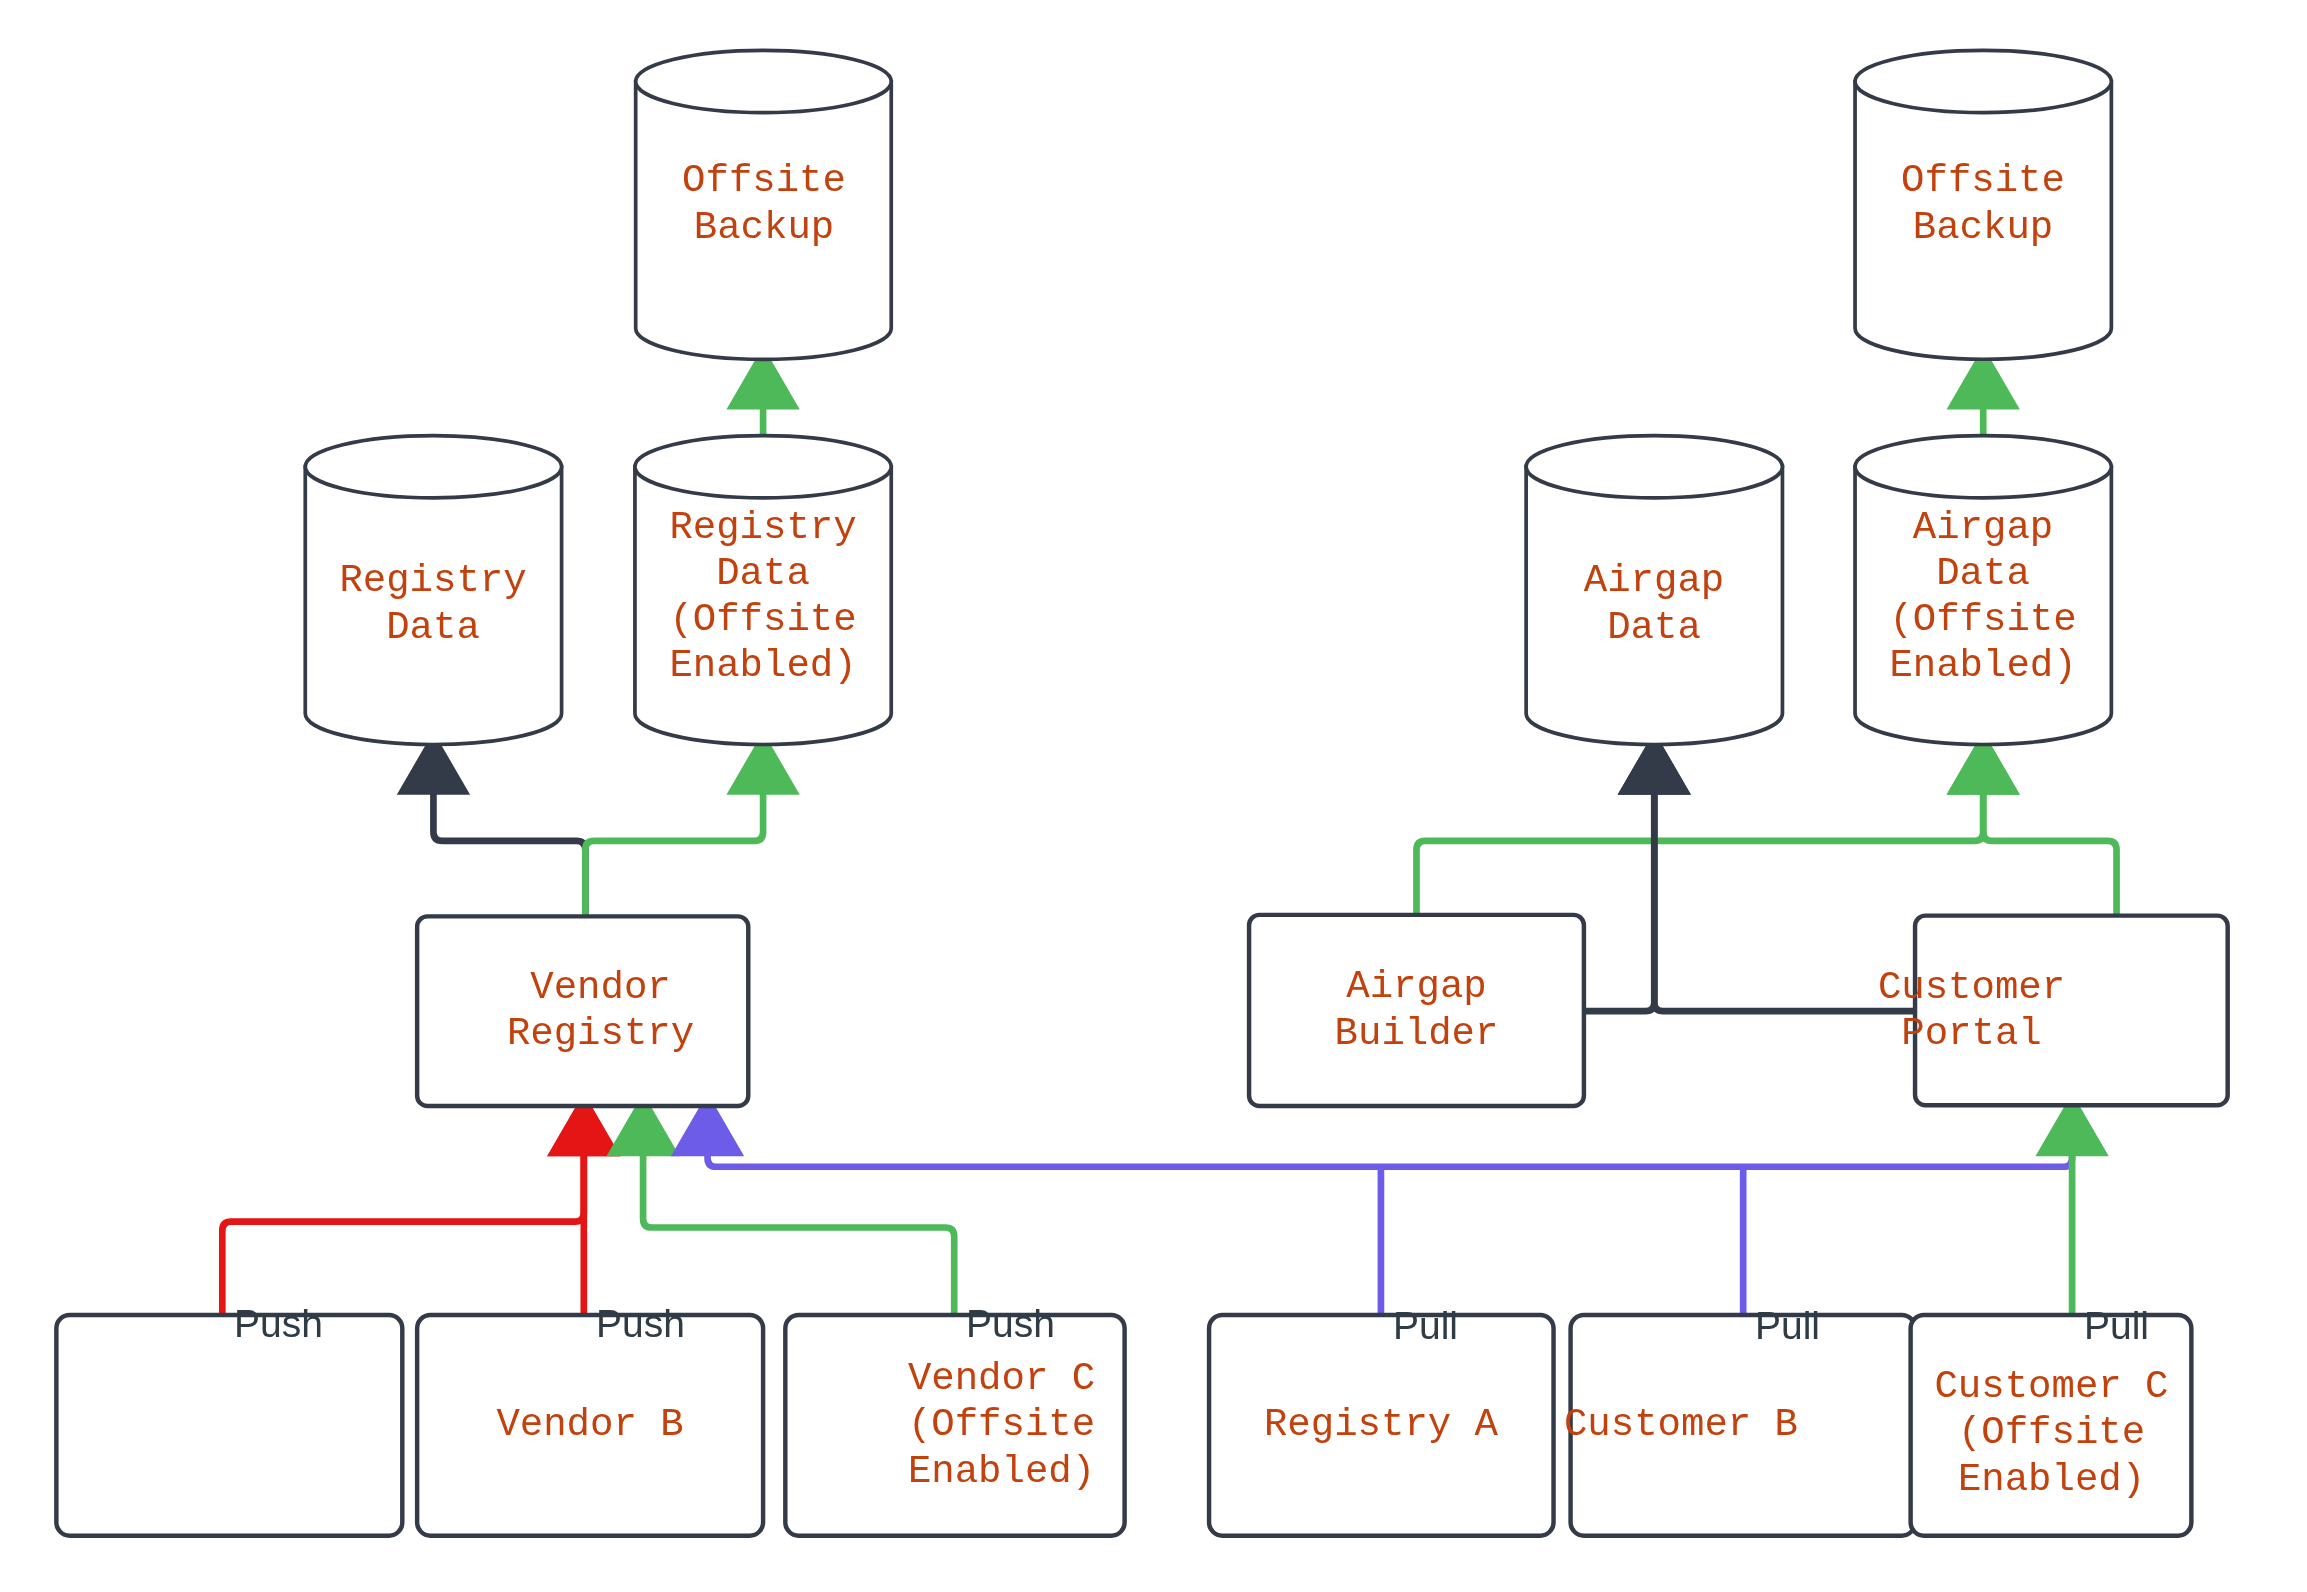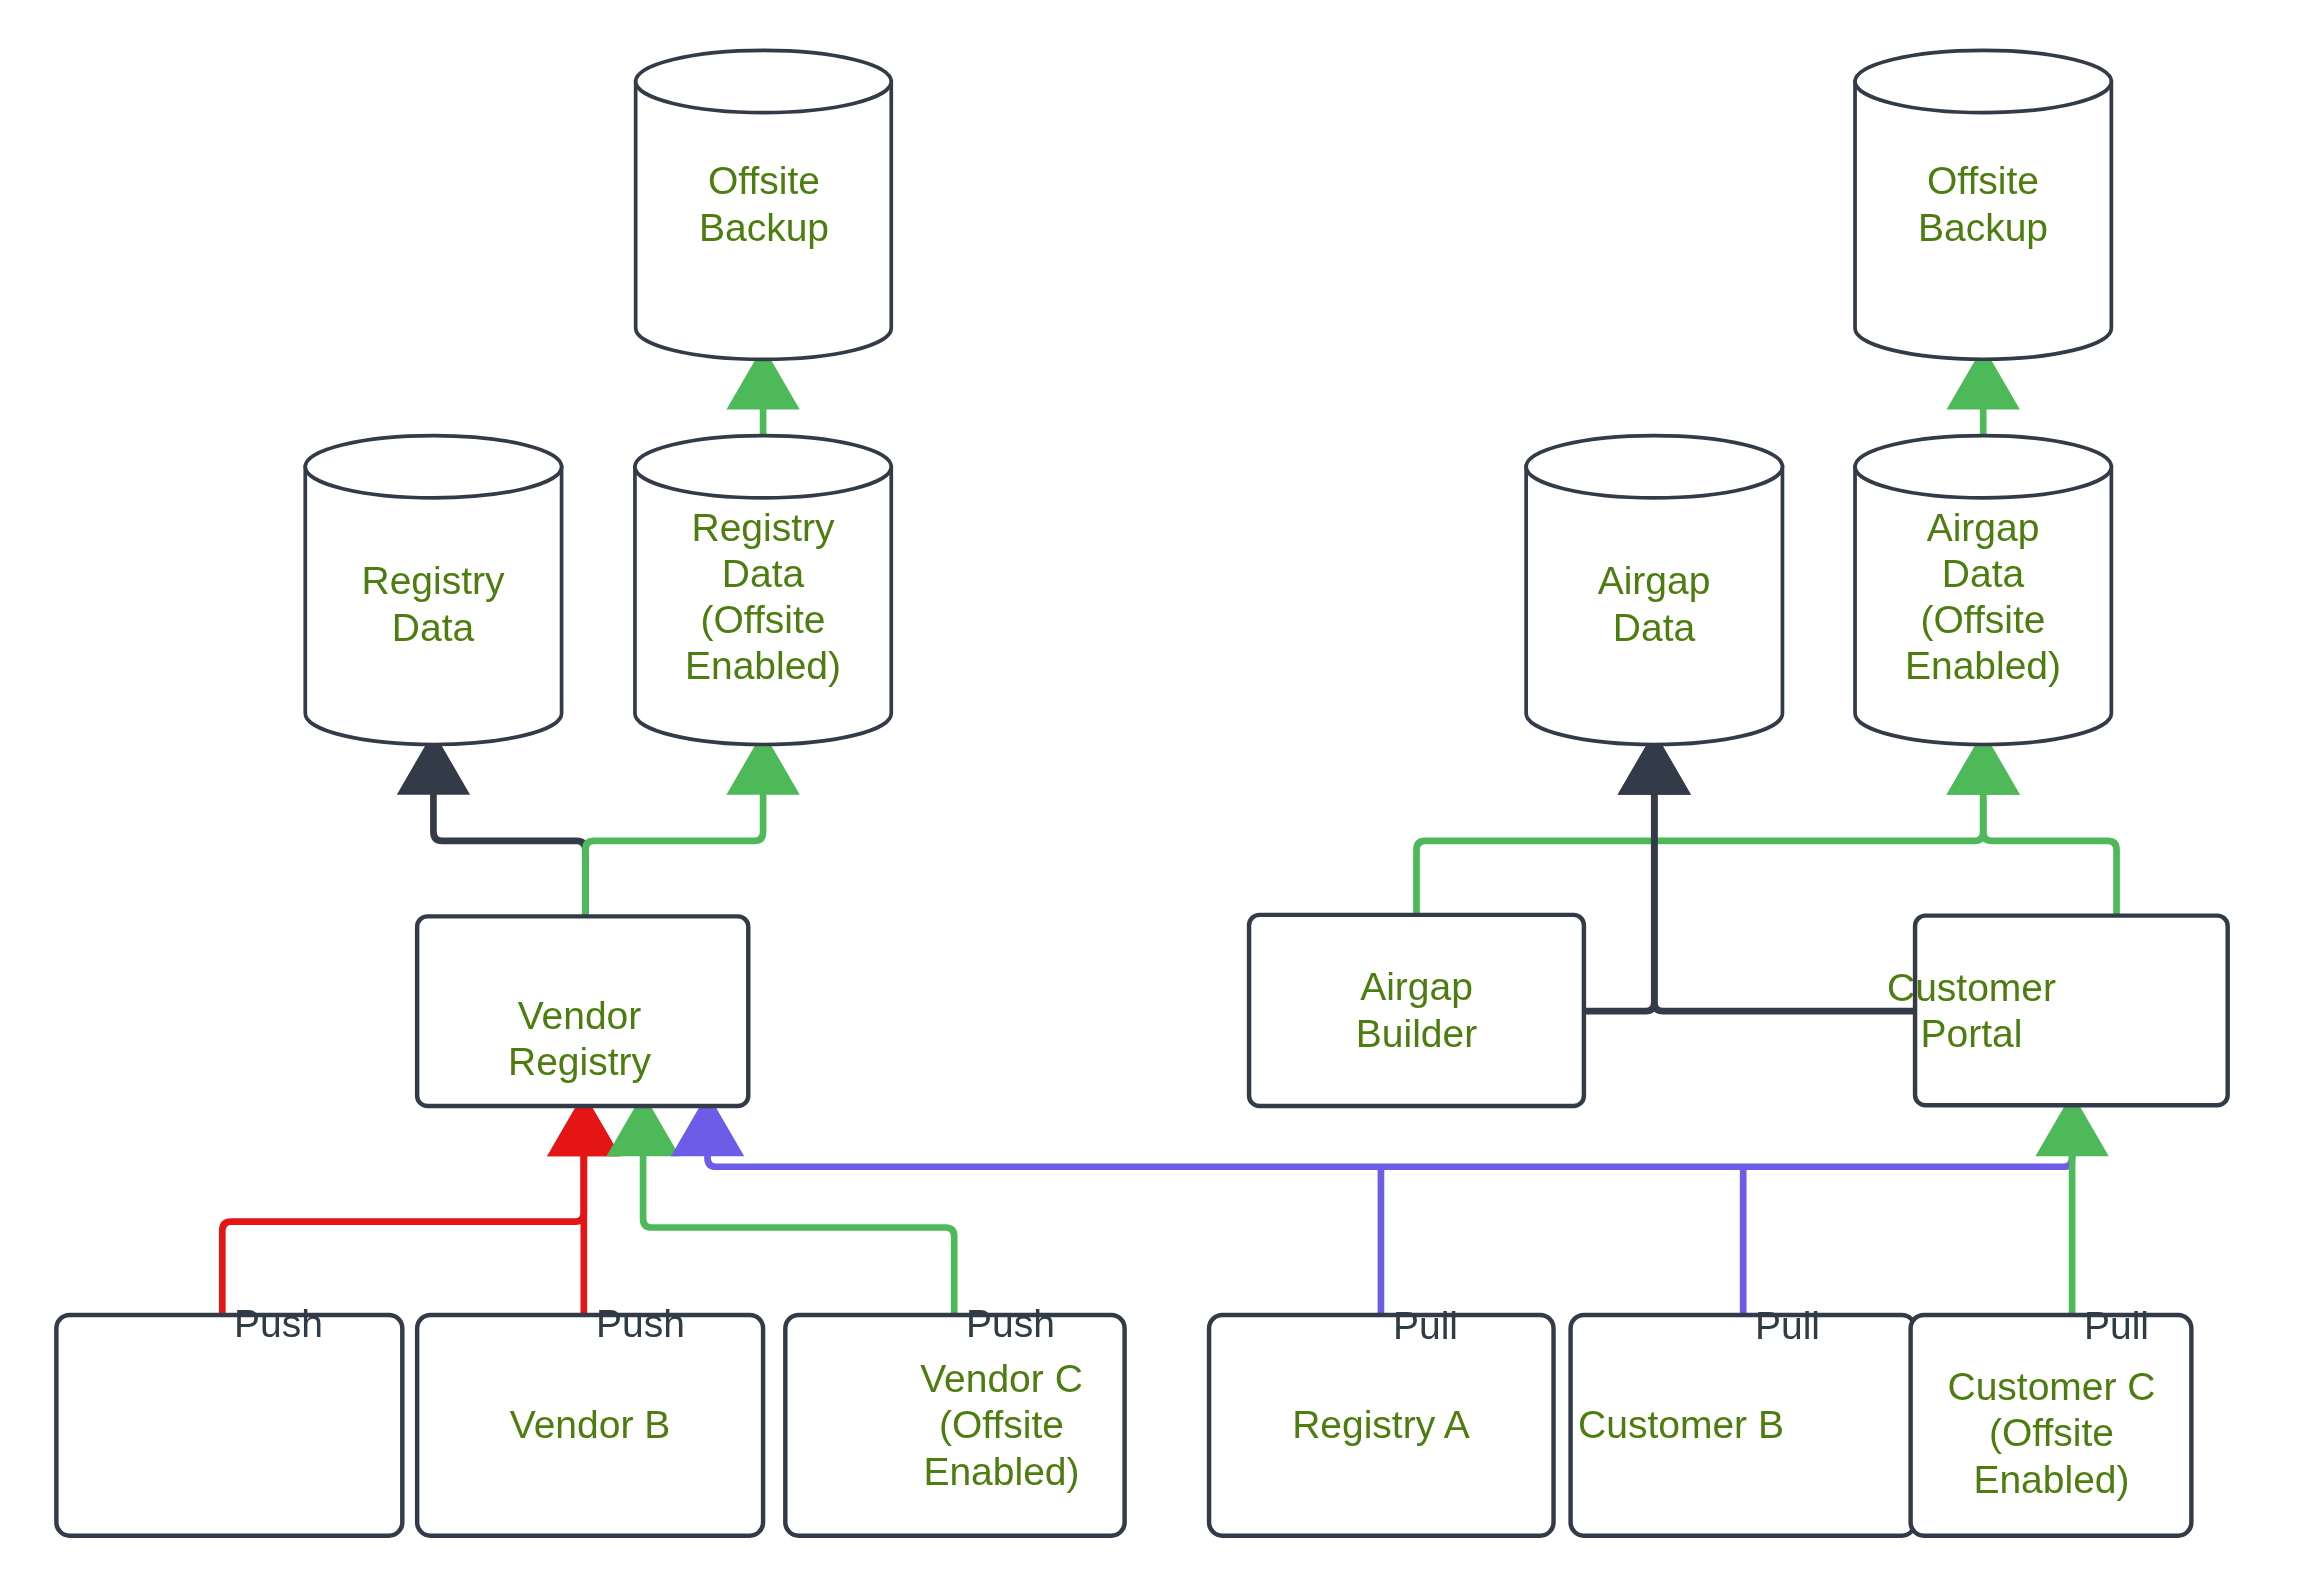--- a/index.html
+++ b/index.html
@@ -2,22 +2,22 @@
 <html style="font-size:12px"><head>
 <meta charset="utf-8">
 <style>
   html,body{margin:0;padding:0;background:#ffffff;}
   body{width:2307px;height:1592px;overflow:hidden;
        font-family:"Liberation Sans","DejaVu Sans",sans-serif;}
   #stage{position:relative;width:2307px;height:1592px;background:#fff;}
   svg.layer{position:absolute;left:0;top:0;width:2307px;height:1592px;overflow:visible;}
   .node-label{
       position:absolute;display:flex;align-items:center;justify-content:center;
-      text-align:center;color:#4d7c0f;font-size:39px;line-height:1.18;
-      pointer-events:none;white-space:pre-line;
+      text-align:center;color:#c2410c;font-size:39px;line-height:1.18;
+      pointer-events:none;white-space:pre-line;font-family:Liberation Mono, monospace;
   }
   .edge-label{
       position:absolute;color:#2F3B45;font-size:39px;line-height:1;
       white-space:nowrap;
       margin-top:33px;
   }
 </style>
 </head>
 <body>
 
@@ -133,21 +133,21 @@
 Backup</div>
 
   <div class="node-label" style="left:1526px;top:465px;width:256px;height:279px;">Airgap
 Data</div>
 
   <div class="node-label" style="left:1855px;top:450px;width:256px;height:294px;">Airgap
 Data
 (Offsite
 Enabled)</div>
 
-  <div class="node-label" style="left:414px;top:916px;width:331px;height:190px;margin-top:28px;">Vendor
+  <div class="node-label" style="left:435px;top:916px;width:331px;height:190px;">Vendor
 Registry</div>
 
   <div class="node-label" style="left:1249px;top:915px;width:335px;height:191px;">Airgap
 Builder</div>
 
   <div class="node-label" style="left:1815px;top:916px;width:313px;height:190px;">Customer
 Portal</div>
 
 
   <div class="node-label" style="left:417px;top:1315px;width:346px;height:221px;">Vendor B</div>

